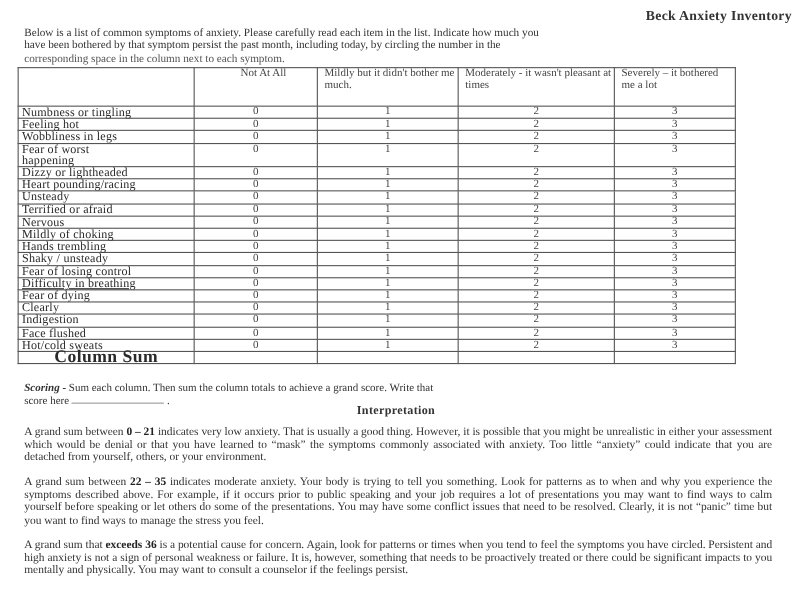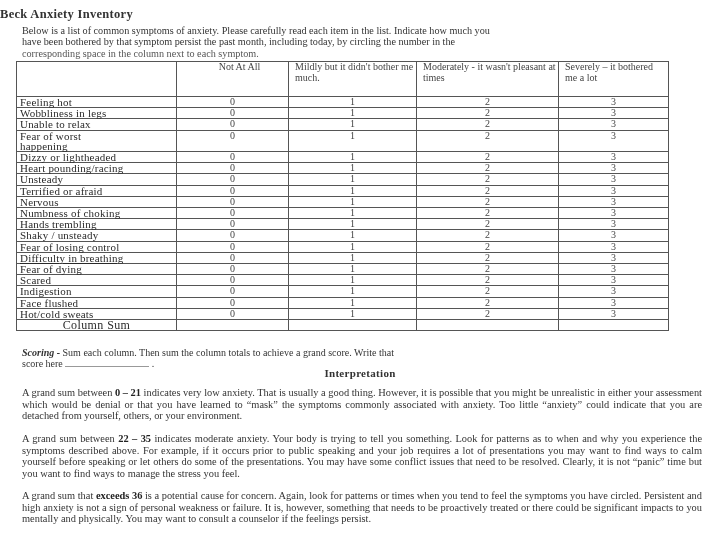--- a/index.html
+++ b/index.html
@@ -13,21 +13,21 @@
       position: relative;
       overflow: hidden;
       font-family: "Liberation Serif", "DejaVu Serif", serif;
       color: #2a2a2a;
     }
     .title {
       position: absolute;
       left: 0;
       top: 7px;
       width: 720px;
-      text-align: left;
+      text-align: right;
       font-size: 12.5px;
       font-weight: bold;
       letter-spacing: 0.3px;
       color: #333;
     }
     .intro {
       position: absolute;
       left: 22px;
       top: 25px;
       width: 680px;
@@ -72,22 +72,22 @@
       font-size: 11px;
       letter-spacing: 0.2px;
     }
     table.bai td.val {
       text-align: center;
       font-size: 10px;
       color: #444;
     }
     table.bai td.sum-label {
       text-align: center;
-      font-weight: normal;
-      font-size: 12px;
+      font-weight: bold;
+      font-size: 16px;
       letter-spacing: 0.4px;
     }
     col.c-sym { width: 160px; }
     col.c-0 { width: 112px; }
     col.c-1 { width: 128px; }
     col.c-2 { width: 142px; }
     col.c-3 { width: 110px; }
 
     .scoring {
       position: absolute;
@@ -157,41 +157,41 @@
     <tr>
       <th class="symptom-col"></th>
       <th class="c0">Not At All</th>
       <th>Mildly but it didn't bother me much.</th>
       <th>Moderately - it wasn't pleasant at times</th>
       <th>Severely – it bothered me a lot</th>
     </tr>
   </thead>
   <tbody id="rows">
       <tr>
+        <td class="sym" style="white-space: nowrap;">Numbness or tingling</td>
+        <td class="val">0</td>
+        <td class="val">1</td>
+        <td class="val">2</td>
+        <td class="val">3</td>
+      </tr>
+      <tr>
         <td class="sym" style="white-space: nowrap;">Feeling hot</td>
         <td class="val">0</td>
         <td class="val">1</td>
         <td class="val">2</td>
         <td class="val">3</td>
       </tr>
       <tr>
         <td class="sym" style="white-space: nowrap;">Wobbliness in legs</td>
         <td class="val">0</td>
         <td class="val">1</td>
         <td class="val">2</td>
         <td class="val">3</td>
       </tr>
       <tr>
-        <td class="sym" style="white-space: nowrap;">Unable to relax</td>
-        <td class="val">0</td>
-        <td class="val">1</td>
-        <td class="val">2</td>
-        <td class="val">3</td>
-      </tr>
-      <tr>
         <td class="sym" style="white-space: normal;">Fear of worst<br>happening</td>
         <td class="val">0</td>
         <td class="val">1</td>
         <td class="val">2</td>
         <td class="val">3</td>
       </tr>
       <tr>
         <td class="sym" style="white-space: nowrap;">Dizzy or lightheaded</td>
         <td class="val">0</td>
         <td class="val">1</td>
@@ -220,21 +220,21 @@
         <td class="val">3</td>
       </tr>
       <tr>
         <td class="sym" style="white-space: nowrap;">Nervous</td>
         <td class="val">0</td>
         <td class="val">1</td>
         <td class="val">2</td>
         <td class="val">3</td>
       </tr>
       <tr>
-        <td class="sym" style="white-space: nowrap;">Numbness of choking</td>
+        <td class="sym" style="white-space: nowrap;">Mildly of choking</td>
         <td class="val">0</td>
         <td class="val">1</td>
         <td class="val">2</td>
         <td class="val">3</td>
       </tr>
       <tr>
         <td class="sym" style="white-space: nowrap;">Hands trembling</td>
         <td class="val">0</td>
         <td class="val">1</td>
         <td class="val">2</td>
@@ -262,21 +262,21 @@
         <td class="val">3</td>
       </tr>
       <tr>
         <td class="sym" style="white-space: nowrap;">Fear of dying</td>
         <td class="val">0</td>
         <td class="val">1</td>
         <td class="val">2</td>
         <td class="val">3</td>
       </tr>
       <tr>
-        <td class="sym" style="white-space: nowrap;">Scared</td>
+        <td class="sym" style="white-space: nowrap;">Clearly</td>
         <td class="val">0</td>
         <td class="val">1</td>
         <td class="val">2</td>
         <td class="val">3</td>
       </tr>
       <tr>
         <td class="sym" style="white-space: nowrap;">Indigestion</td>
         <td class="val">0</td>
         <td class="val">1</td>
         <td class="val">2</td>

